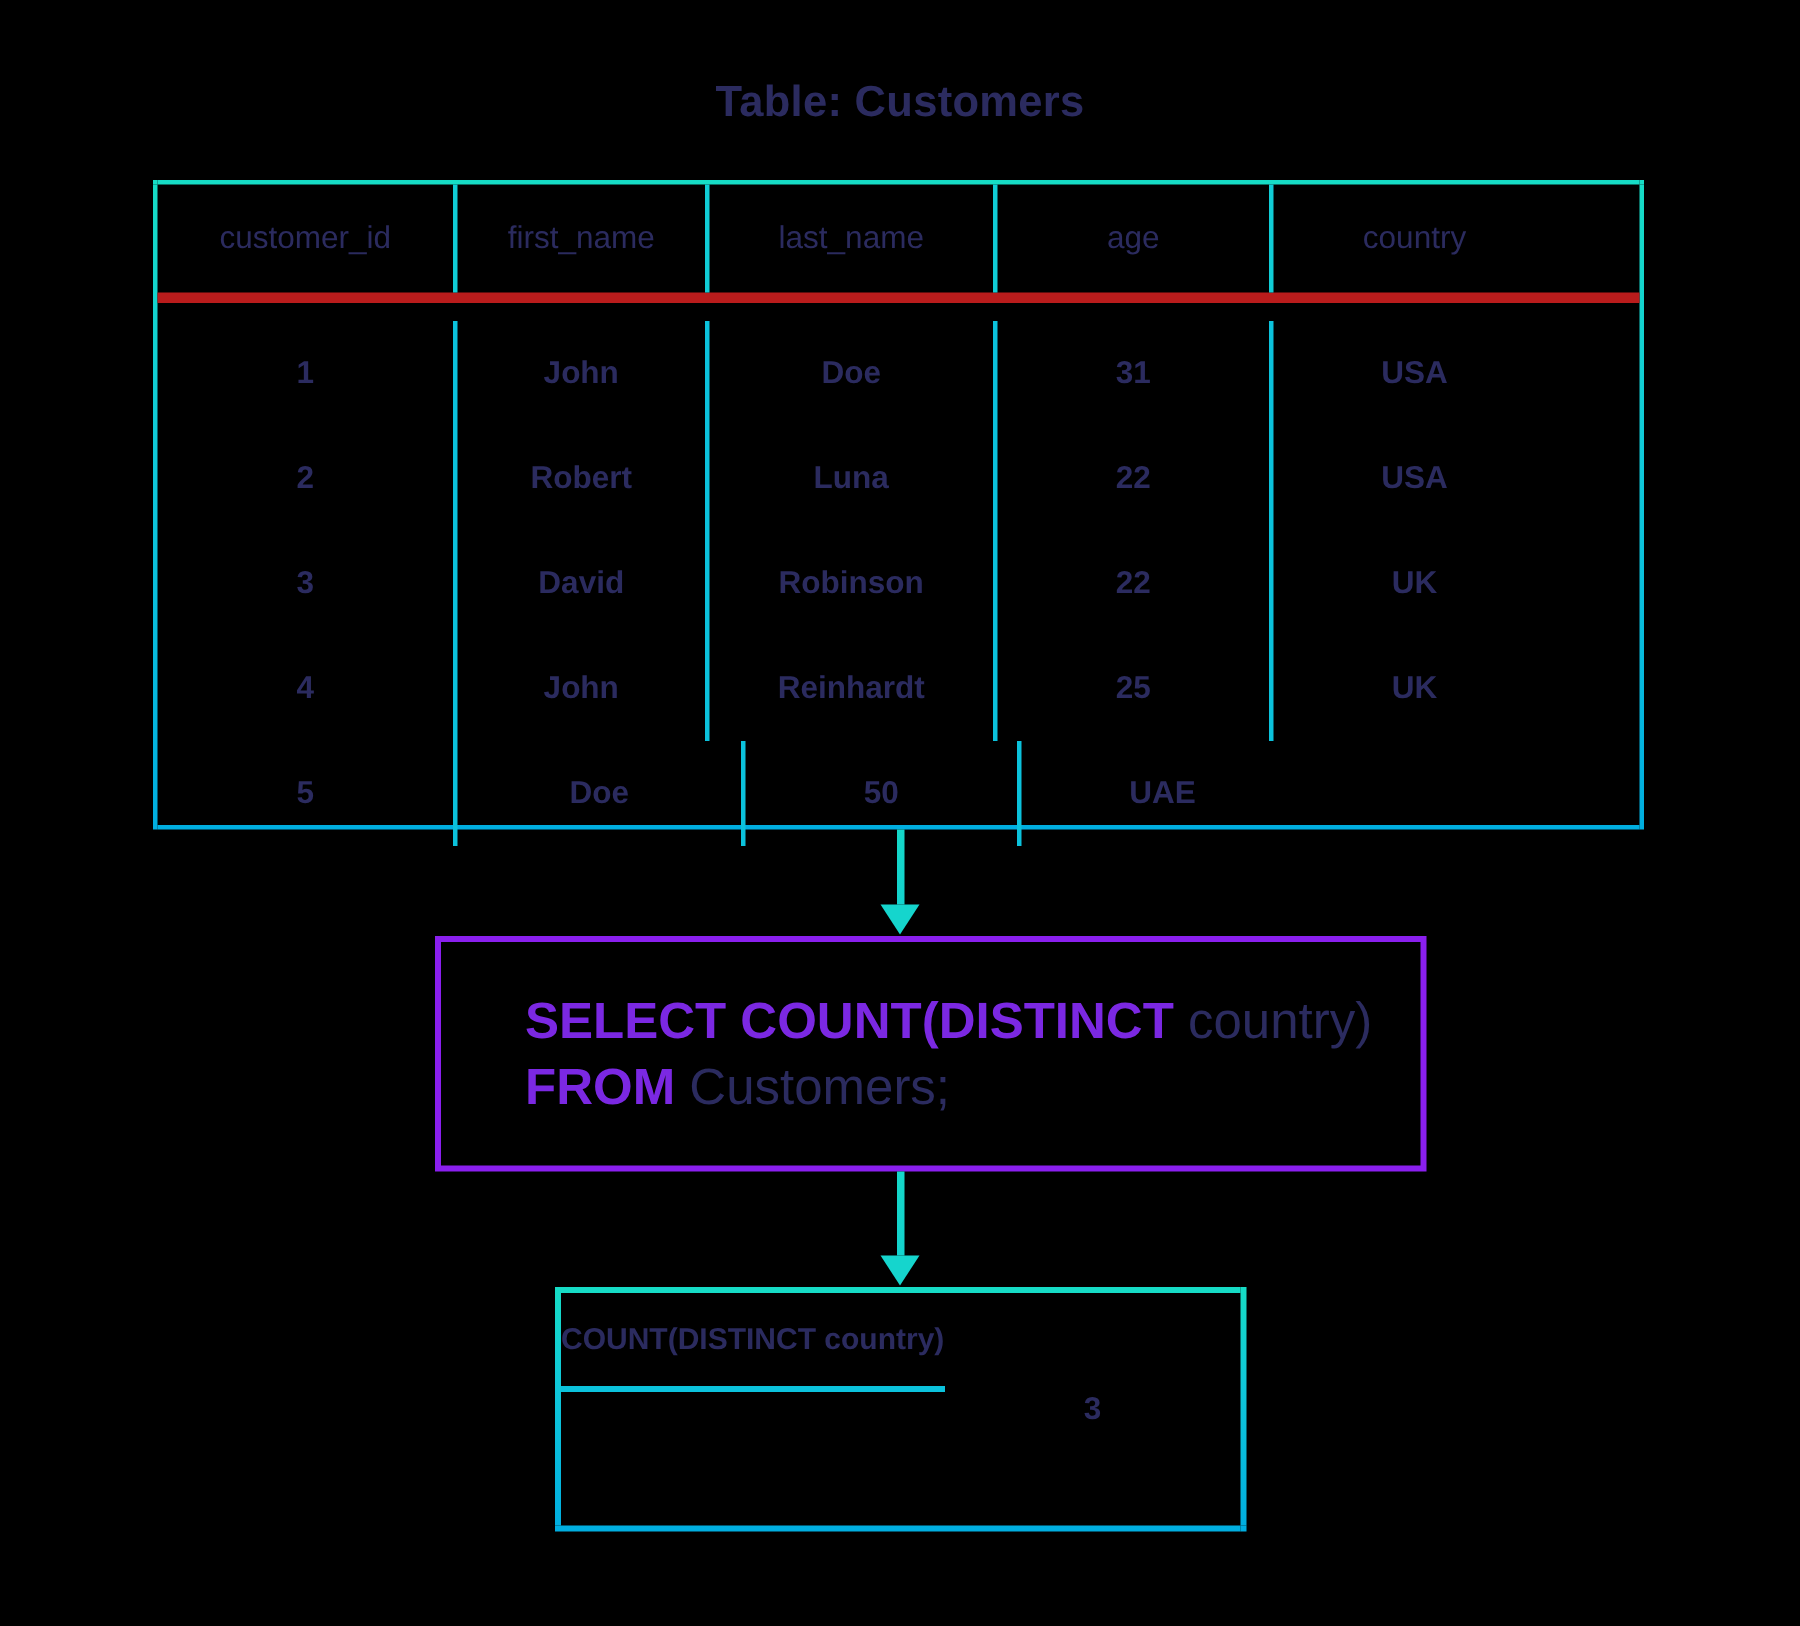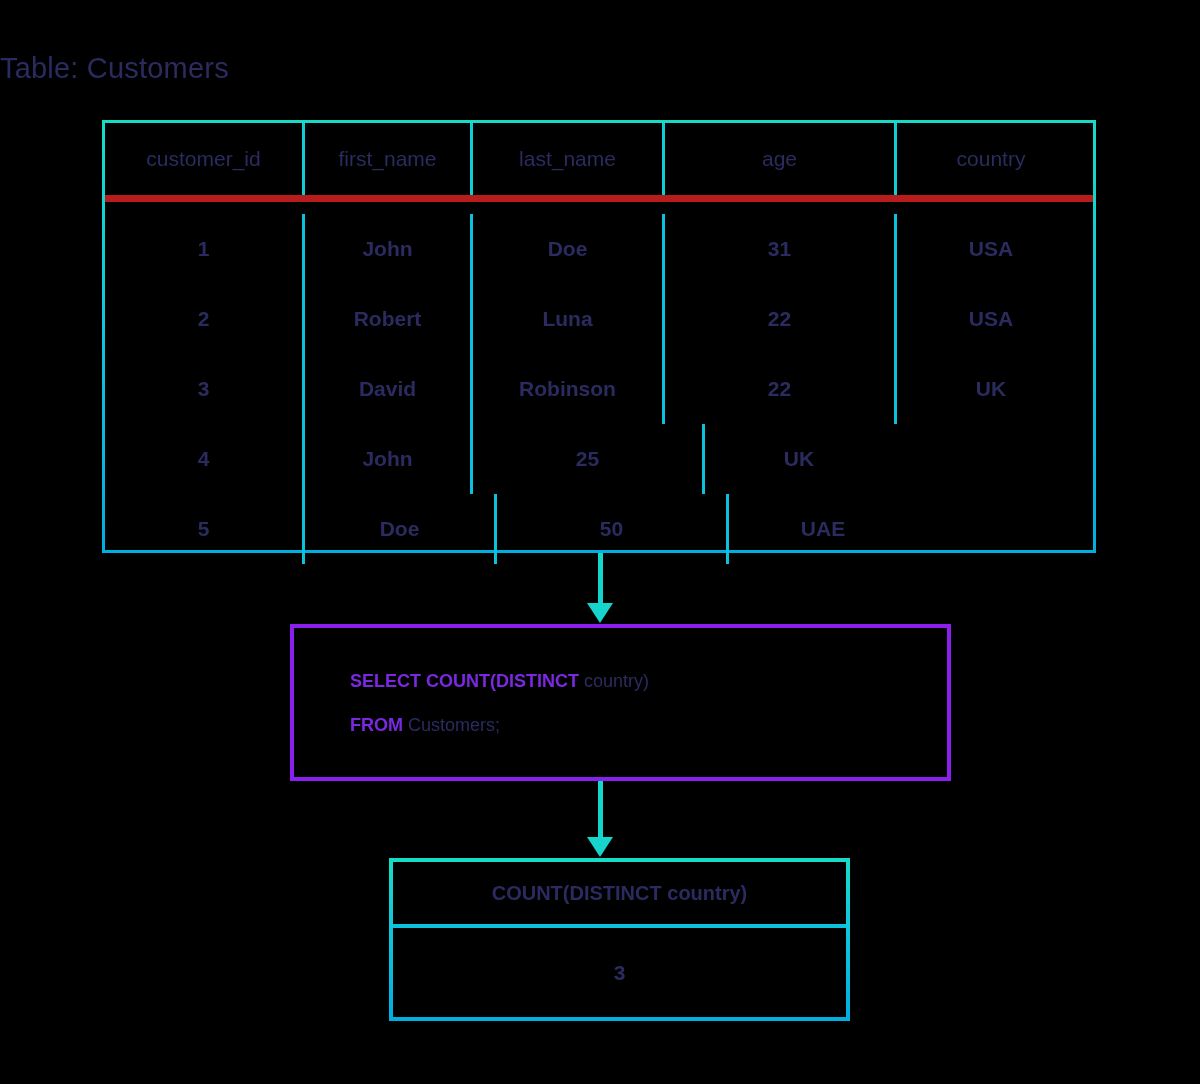--- a/index.html
+++ b/index.html
@@ -14,22 +14,23 @@
     font-family: "Liberation Sans", sans-serif;
     overflow: hidden;
   }
 
   
   #page-title {
     position: absolute;
     left: 0;
     top: 52px;
     width: 1200px;
+    text-align: center;
     font-size: 29px;
-    font-weight: 400;
+    font-weight: 700;
     color: #2b2b5f;
     letter-spacing: 0.2px;
   }
 
   
   #source-table {
     position: absolute;
     left: 102px;
     top: 120px;
     width: 994px;
@@ -68,21 +69,21 @@
     overflow: hidden;
   }
   .t-cell:last-child { border-right: none; padding-left: 20px; }
   .t-head .t-cell { font-weight: 400; border-right-color: #10cdd6; }
   .t-body .t-cell { font-weight: 700; }
 
   
   .col-0 { width: 200px; }
   .col-1 { width: 168px; }
   .col-2 { width: 192px; }
-  .col-3 { width: 232px; }
+  .col-3 { width: 184px; }
   .col-4 { width: 168px; }
 
   
   #source-table .t-body .t-row .t-cell { border-right: 3px solid #0bc2dc; }
   #source-table .t-body .t-row .t-cell:last-child { border-right: none; }
 
   
   .arrow {
     position: absolute;
     width: 26px;
@@ -121,21 +122,21 @@
     width: 661px;
     height: 157px;
     box-sizing: border-box;
     border: 4px solid #8a1fee;
     display: flex;
     flex-direction: column;
     justify-content: center;
     padding-left: 56px;
   }
   .sql-line {
-    font-size: 18px;
+    font-size: 34px;
     line-height: 44px;
     white-space: pre;
     color: #2b2b5f;
   }
   .kw {
     color: #7b28e2;
     font-weight: 700;
   }
   .idn {
     color: #2b2b5f;
@@ -146,22 +147,21 @@
   #result-table {
     position: absolute;
     left: 370px;
     top: 858px;
     width: 461px;
     height: 163px;
     box-sizing: border-box;
     border: 4px solid #0fc9d9;
     border-image: linear-gradient(180deg, #16dcc6 0%, #0fc8da 40%, #00aee0 100%) 1;
     display: flex;
-    flex-direction: column;
-    margin-left: 19px;
+    flex-direction: row;
   }
   #result-table .r-head {
     height: 62px;
     flex: 0 0 auto;
     border-bottom: 4px solid #0bc2dc;
     display: flex;
     align-items: center;
     justify-content: center;
     font-size: 20px;
     font-weight: 700;
@@ -208,20 +208,21 @@
     <div class="t-row">
       <div class="t-cell col-0">3</div>
       <div class="t-cell col-1">David</div>
       <div class="t-cell col-2">Robinson</div>
       <div class="t-cell col-3">22</div>
       <div class="t-cell col-4">UK</div>
     </div>
     <div class="t-row">
       <div class="t-cell col-0">4</div>
       <div class="t-cell col-1">John</div>
+      <div class="t-cell col-2">Reinhardt</div>
       <div class="t-cell col-3">25</div>
       <div class="t-cell col-4">UK</div>
     </div>
     <div class="t-row">
       <div class="t-cell col-0">5</div>
       <div class="t-cell col-2">Doe</div>
       <div class="t-cell col-3">50</div>
       <div class="t-cell col-4">UAE</div>
     </div>
   </div>

